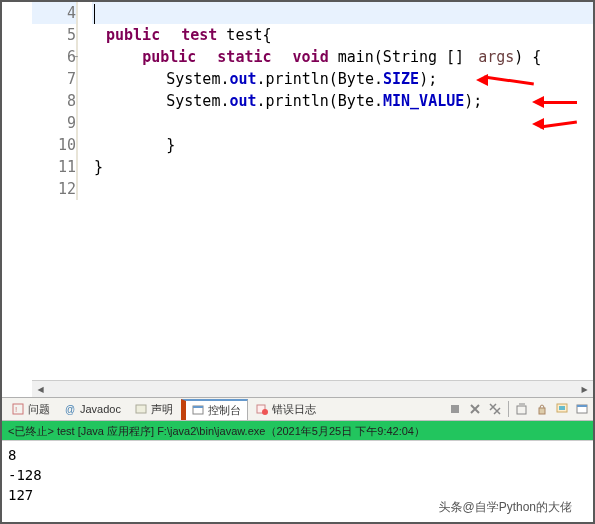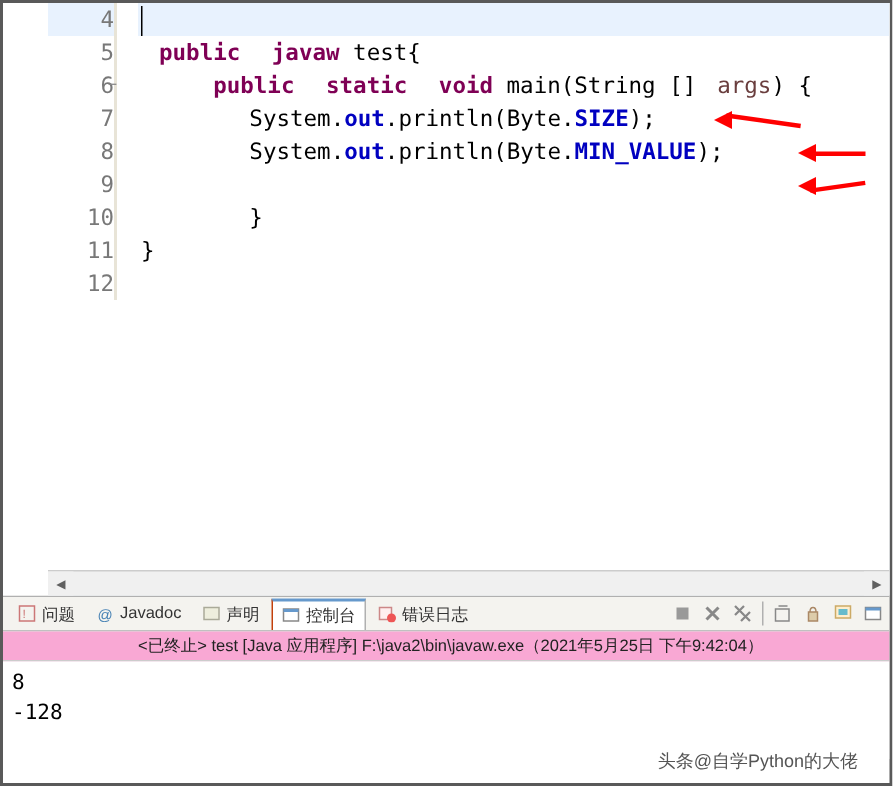--- a/index.html
+++ b/index.html
@@ -23,25 +23,25 @@
 .arrow-line { position: absolute; height: 3px; background: #ff0000; top: 5px; right: 0; left: 8px; }
 .arrow-head { position: absolute; left: 0; top: 0; width: 0; height: 0; border-right: 12px solid #ff0000; border-top: 6px solid transparent; border-bottom: 6px solid transparent; }
 .scroll-h { height: 17px; background: #f0f0f0; border-top: 1px solid #ccc; position: relative; margin-top: auto; }
 .scroll-arrow { width: 17px; height: 16px; background: #f0f0f0; display: inline-flex; align-items: center; justify-content: center; color: #606060; font-size: 8px; }
 .scroll-arrow.left { float: left; }
 .scroll-arrow.right { float: right; }
 .editor-content-wrap { display: flex; flex-direction: column; height: 395px; flex: 1; background: #e8f0f8; }
 .code-rows { flex: 1; background: #fff; }
 .tabs-bar { height: 24px; background: #f4f3ef; border-top: 1px solid #b0b0b0; border-bottom: 1px solid #c0c0c0; display: flex; align-items: center; padding: 0 4px; gap: 2px; font-size: 11px; }
 .tab { padding: 2px 6px; display: flex; align-items: center; gap: 4px; cursor: pointer; color: #333; }
-.tab.active { background: #fff; border-left: 1px solid #c2410c; border-right: 1px solid #b0b0b0; border-top: 2px solid #6699cc; }
+.tab.active { background: #fff; border-left: 5px solid #c2410c; border-right: 1px solid #b0b0b0; border-top: 2px solid #6699cc; }
 .tab-icon { width: 12px; height: 12px; display: inline-block; }
 .tabs-right { margin-left: auto; display: flex; gap: 6px; align-items: center; }
 .tool-icon { width: 14px; height: 14px; display: inline-block; cursor: pointer; }
-.terminal-line { background: #f9a8d4; height: 20px; line-height: 20px; font-size: 11px; padding-left: 6px; border-bottom: 1px solid #ccc; color: #222; text-align: center; }
+.terminal-line { background: #22c55e; height: 20px; line-height: 20px; font-size: 11px; padding-left: 6px; border-bottom: 1px solid #ccc; color: #222; }
 .console-out { background: #fff; height: 65px; padding: 4px 6px; font-family: Consolas, Monaco, monospace; font-size: 14px; }
 .console-out div { line-height: 20px; }
 .watermark { position: absolute; bottom: 6px; right: 21px; font-size: 12px; color: #555; }
 .sep-vert { width: 1px; background: #b0b0b0; height: 16px; }
 .code-rows-inner { display: flex; }
 </style>
 </head>
 <body>
 <div class="outer">
 
@@ -56,21 +56,21 @@
           <div class="row folded"><span class="line-no">6</span></div>
           <div class="row"><span class="line-no">7</span></div>
           <div class="row"><span class="line-no">8</span></div>
           <div class="row"><span class="line-no">9</span></div>
           <div class="row"><span class="line-no">10</span></div>
           <div class="row"><span class="line-no">11</span></div>
           <div class="row"><span class="line-no">12</span></div>
         </div>
         <div class="code-area">
           <div class="row code-line caret-line"><span class="cursor"></span></div>
-          <div class="row code-line"><span class="kw">public</span> <span class="kw">javaw</span> test{</div>
+          <div class="row code-line"><span class="kw">public</span> <span class="kw">test</span> test{</div>
           <div class="row code-line">    <span class="kw">public</span> <span class="kw">static</span> <span class="kw">void</span> main(String []<span class="args">args</span>) {</div>
           <div class="row code-line">        System.<span class="field">out</span>.println(Byte.<span class="field">SIZE</span>);</div>
           <div class="row code-line">        System.<span class="field">out</span>.println(Byte.<span class="field">MIN_VALUE</span>);</div>
           <div class="row code-line"></div>
           <div class="row code-line">        }</div>
           <div class="row code-line">}</div>
           <div class="arrow" style="top:72px; left:384px; width:58px;">
                 <div class="arrow-line" style="transform: rotate(8deg);"></div>
                 <div class="arrow-head"></div>
               </div>
@@ -156,17 +156,18 @@
   </div>
 </div>
 
 <div class="terminal-line">
   <span>&lt;已终止&gt; test [Java 应用程序] F:\java2\bin\javaw.exe（2021年5月25日 下午9:42:04）</span>
 </div>
 
 <div class="console-out">
   <div>8</div>
   <div>-128</div>
+  <div>127</div>
 </div>
 
 <div class="watermark">头条@自学Python的大佬</div>
 
 </div>
 
 </body></html>

